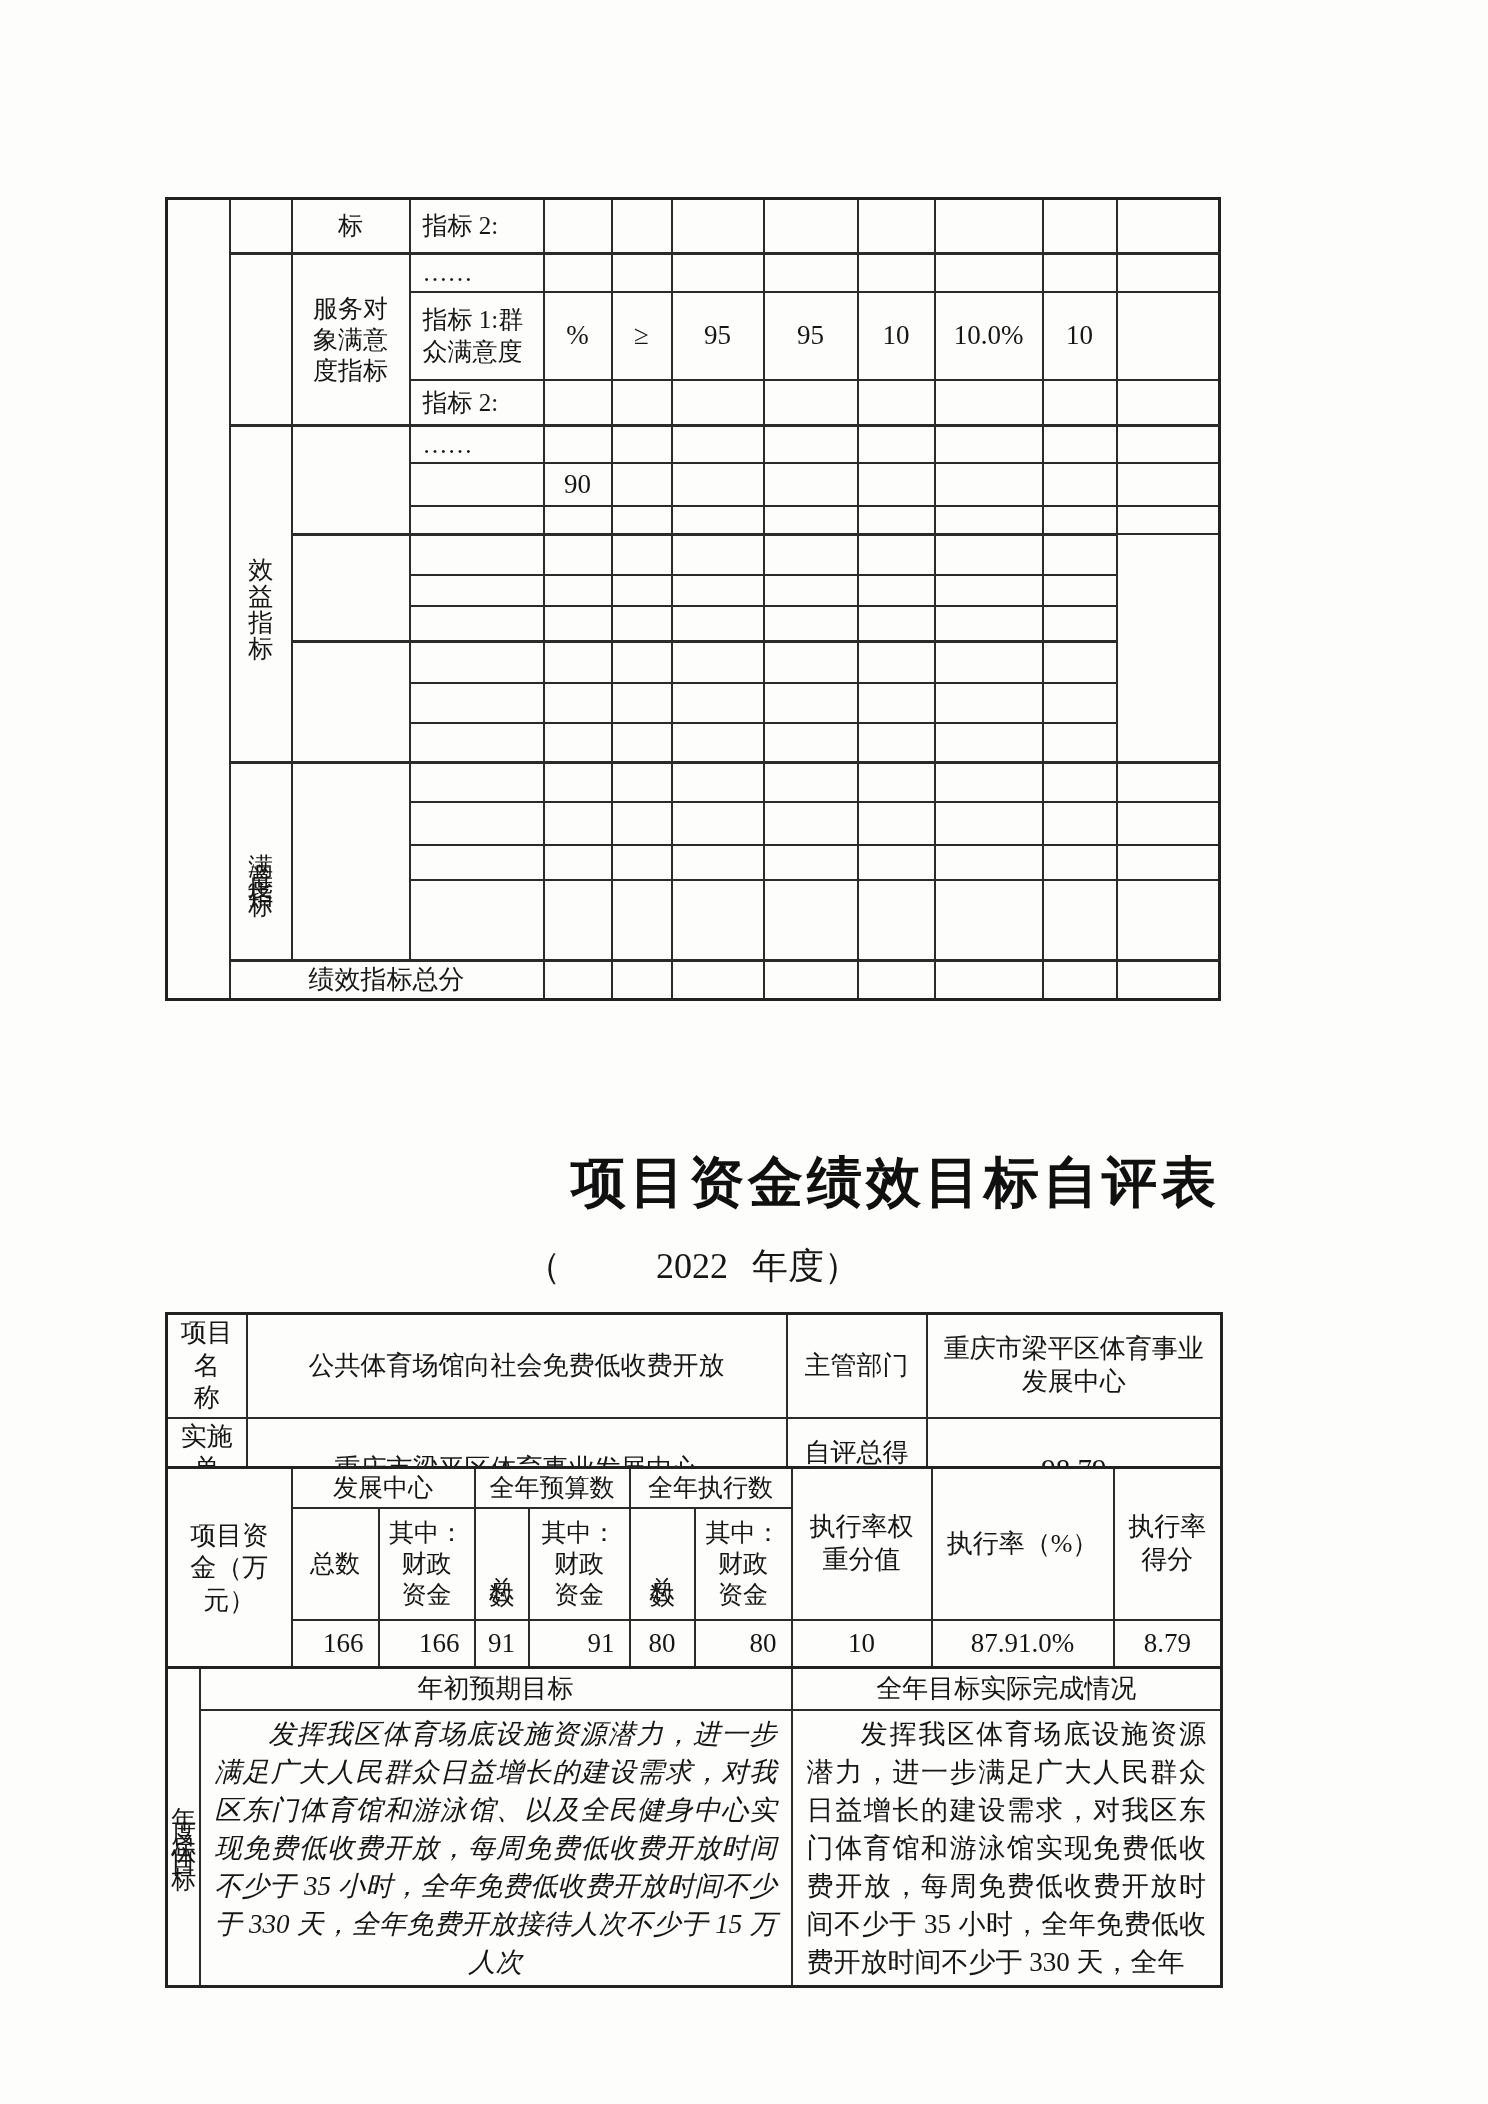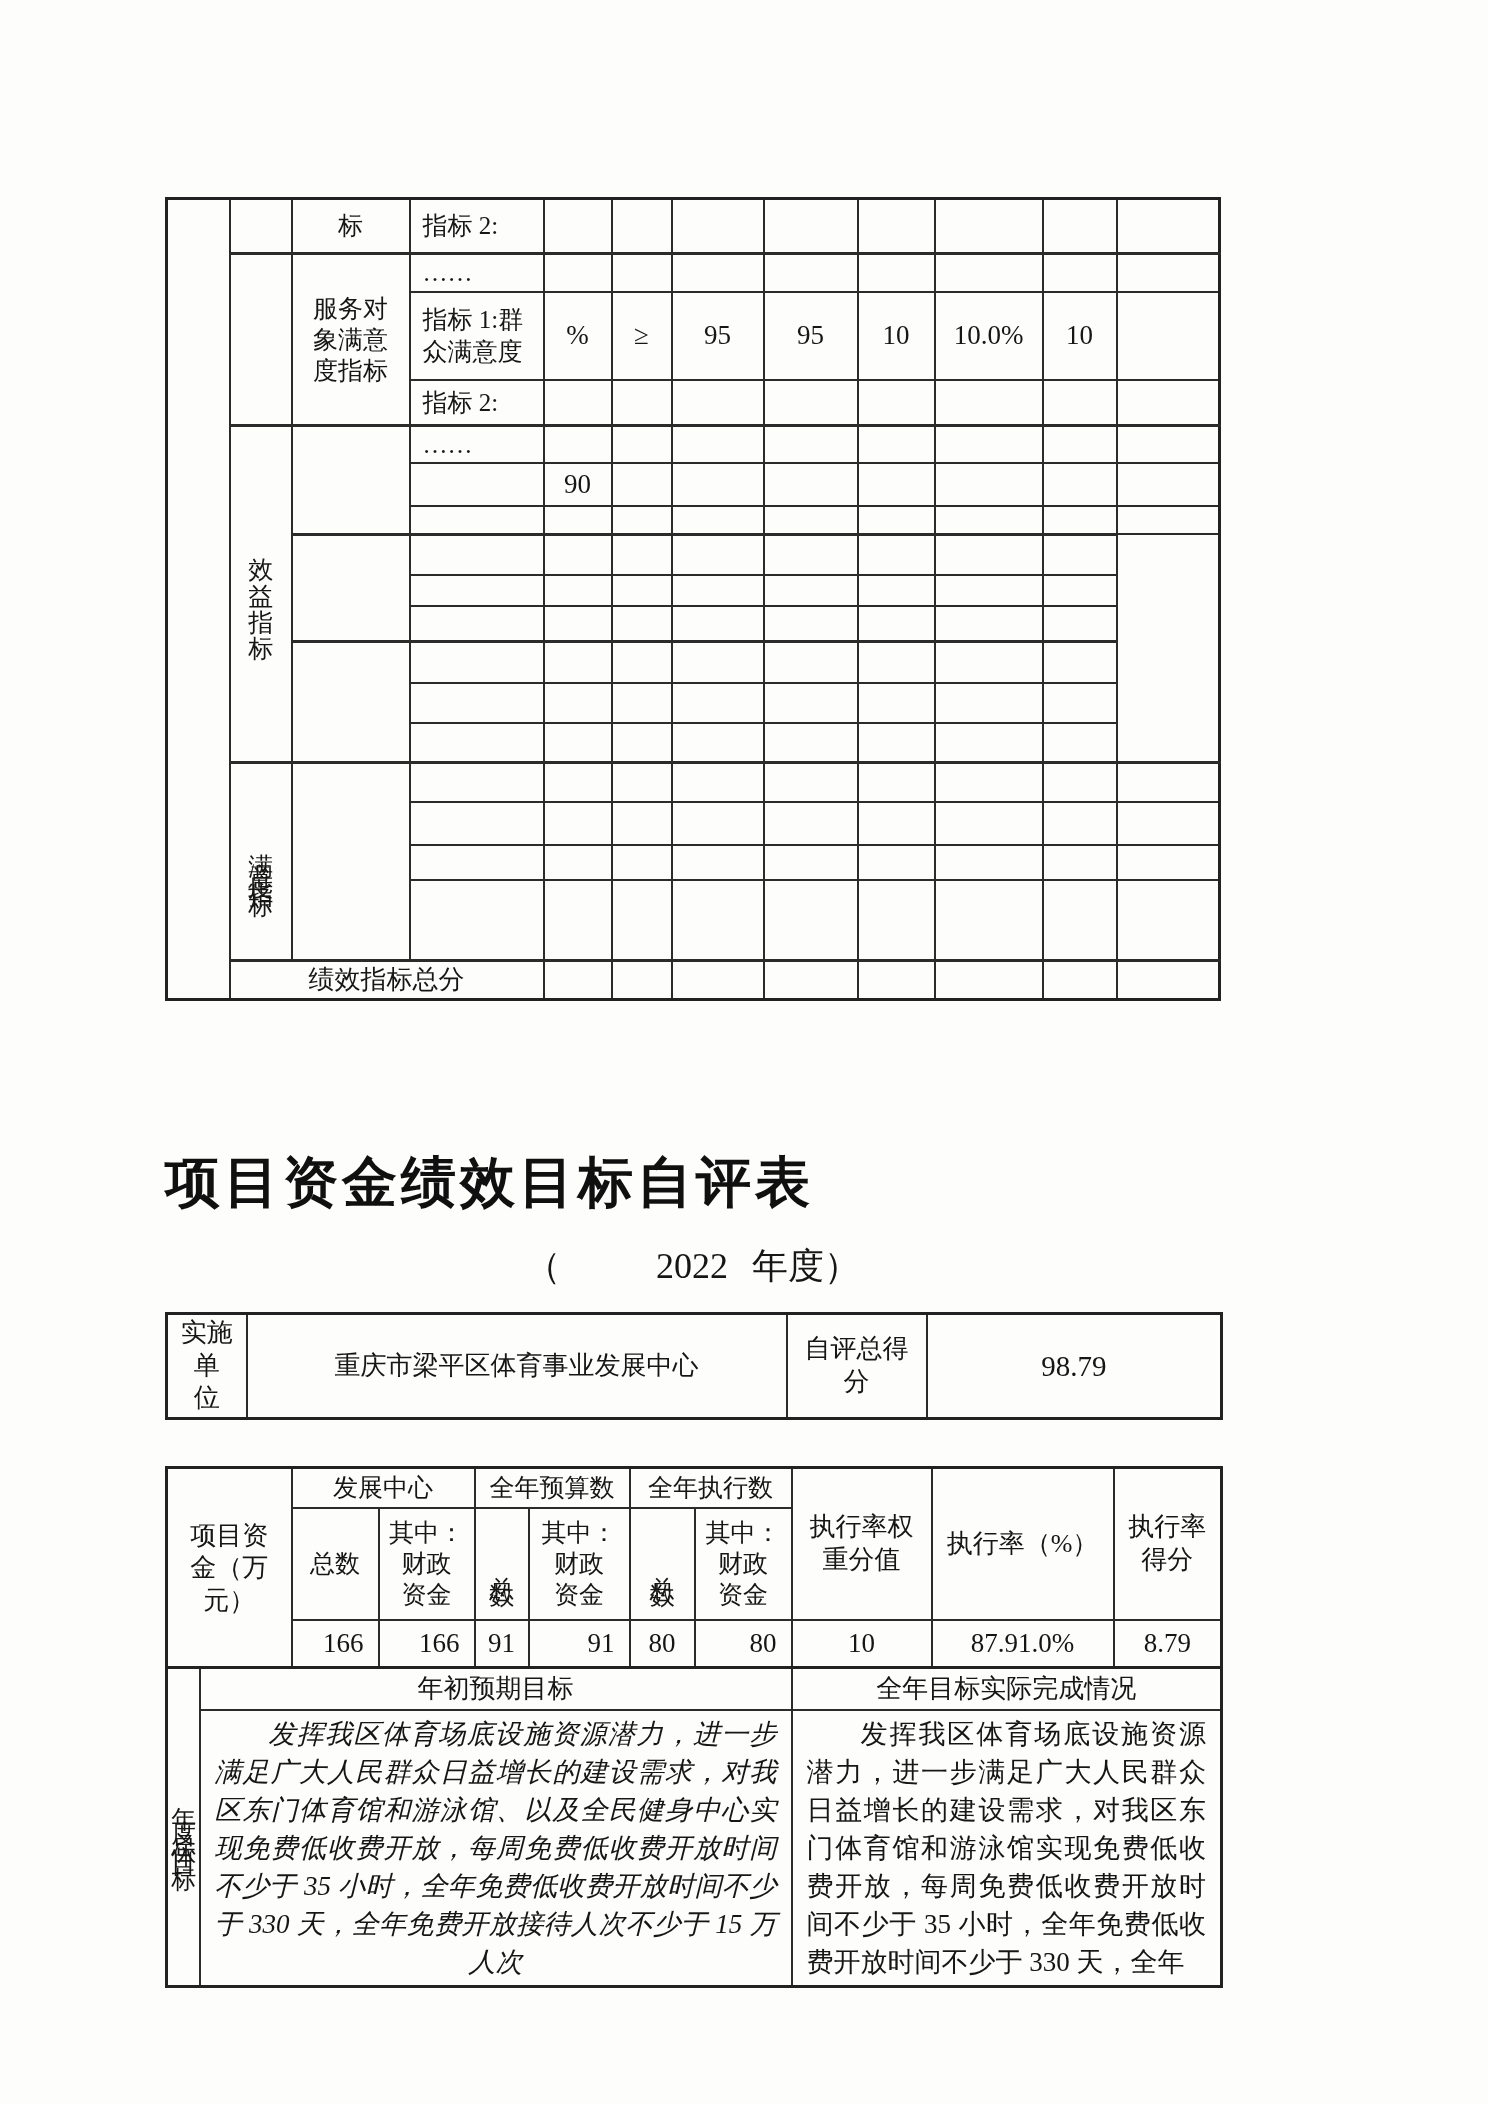--- a/index.html
+++ b/index.html
@@ -25,21 +25,21 @@
     writing-mode:vertical-rl;text-orientation:upright;
     display:inline-block;white-space:nowrap;
   }
   .ls24{letter-spacing:26px;}
   .ls12{letter-spacing:12px;}
   .ls10{letter-spacing:10px;}
   .ls8{letter-spacing:8px;}
   tr.tk td{border-top-width:3px;}
   .doc-title{
     position:absolute;left:165px;top:1146px;width:1055px;
-    text-align:left;font-family:"Liberation Sans","DejaVu Sans",sans-serif;
+    text-align:right;font-family:"Liberation Sans","DejaVu Sans",sans-serif;
     font-weight:900;font-size:55px;letter-spacing:4px;color:#101010;
   }
   .doc-subtitle{
     position:absolute;left:165px;top:1242px;width:1055px;
     text-align:center;font-size:36px;color:#161616;
   }
   .doc-subtitle .gap1{margin-left:95px;}
   .doc-subtitle .gap2{margin-left:24px;}
   .para{
     text-align:justify;text-indent:2em;
@@ -284,20 +284,28 @@
   </div>
 
   <table class="t2" style="left:165px;top:1312px;width:1055px;">
     <colgroup>
       <col style="width:80px">
         <col style="width:540px">
         <col style="width:140px">
         <col style="width:295px">
     </colgroup>
     <tbody>
+        <tr style="height:78px">
+      <td class="c pre hdr">项目名
+称</td>
+      <td class="c hdr">公共体育场馆向社会免费低收费开放</td>
+      <td class="c hdr">主管部门</td>
+      <td class="c pre hdr">重庆市梁平区体育事业
+发展中心</td>
+    </tr>
     <tr style="height:78px">
       <td class="c pre hdr">实施单
 位</td>
       <td class="c hdr">重庆市梁平区体育事业发展中心</td>
       <td class="c pre hdr">自评总得
 分</td>
       <td class="c big">98.79</td>
     </tr>
   </tbody>
     </table>

